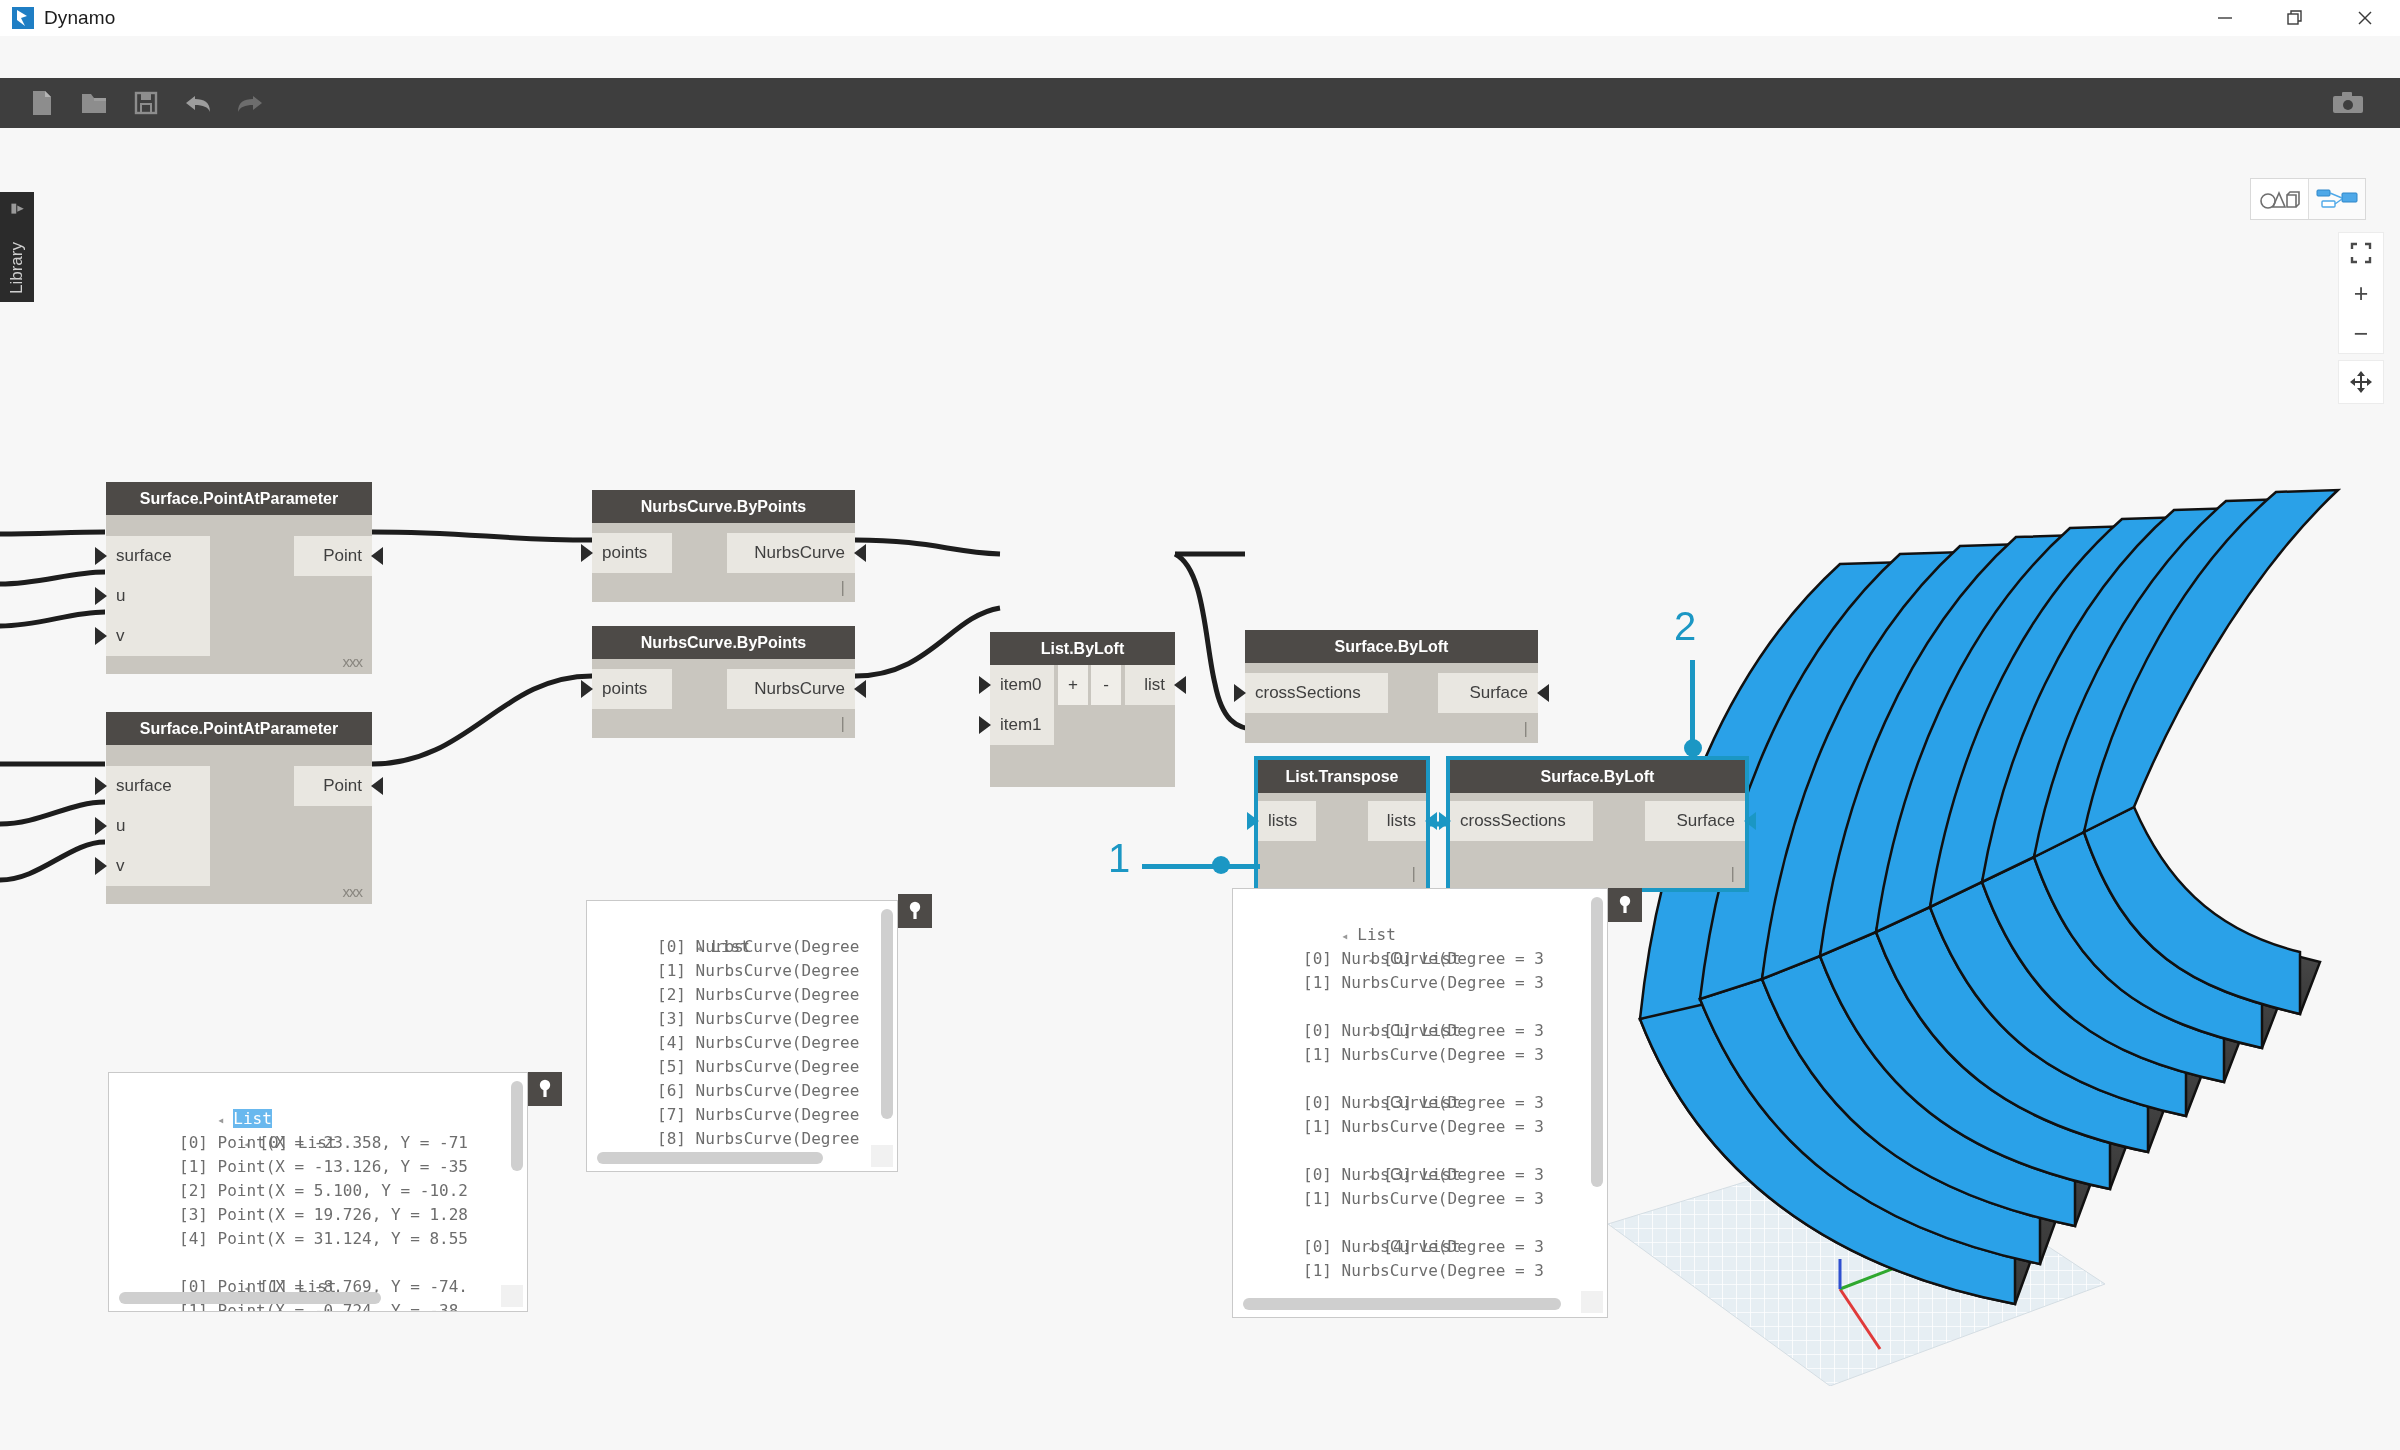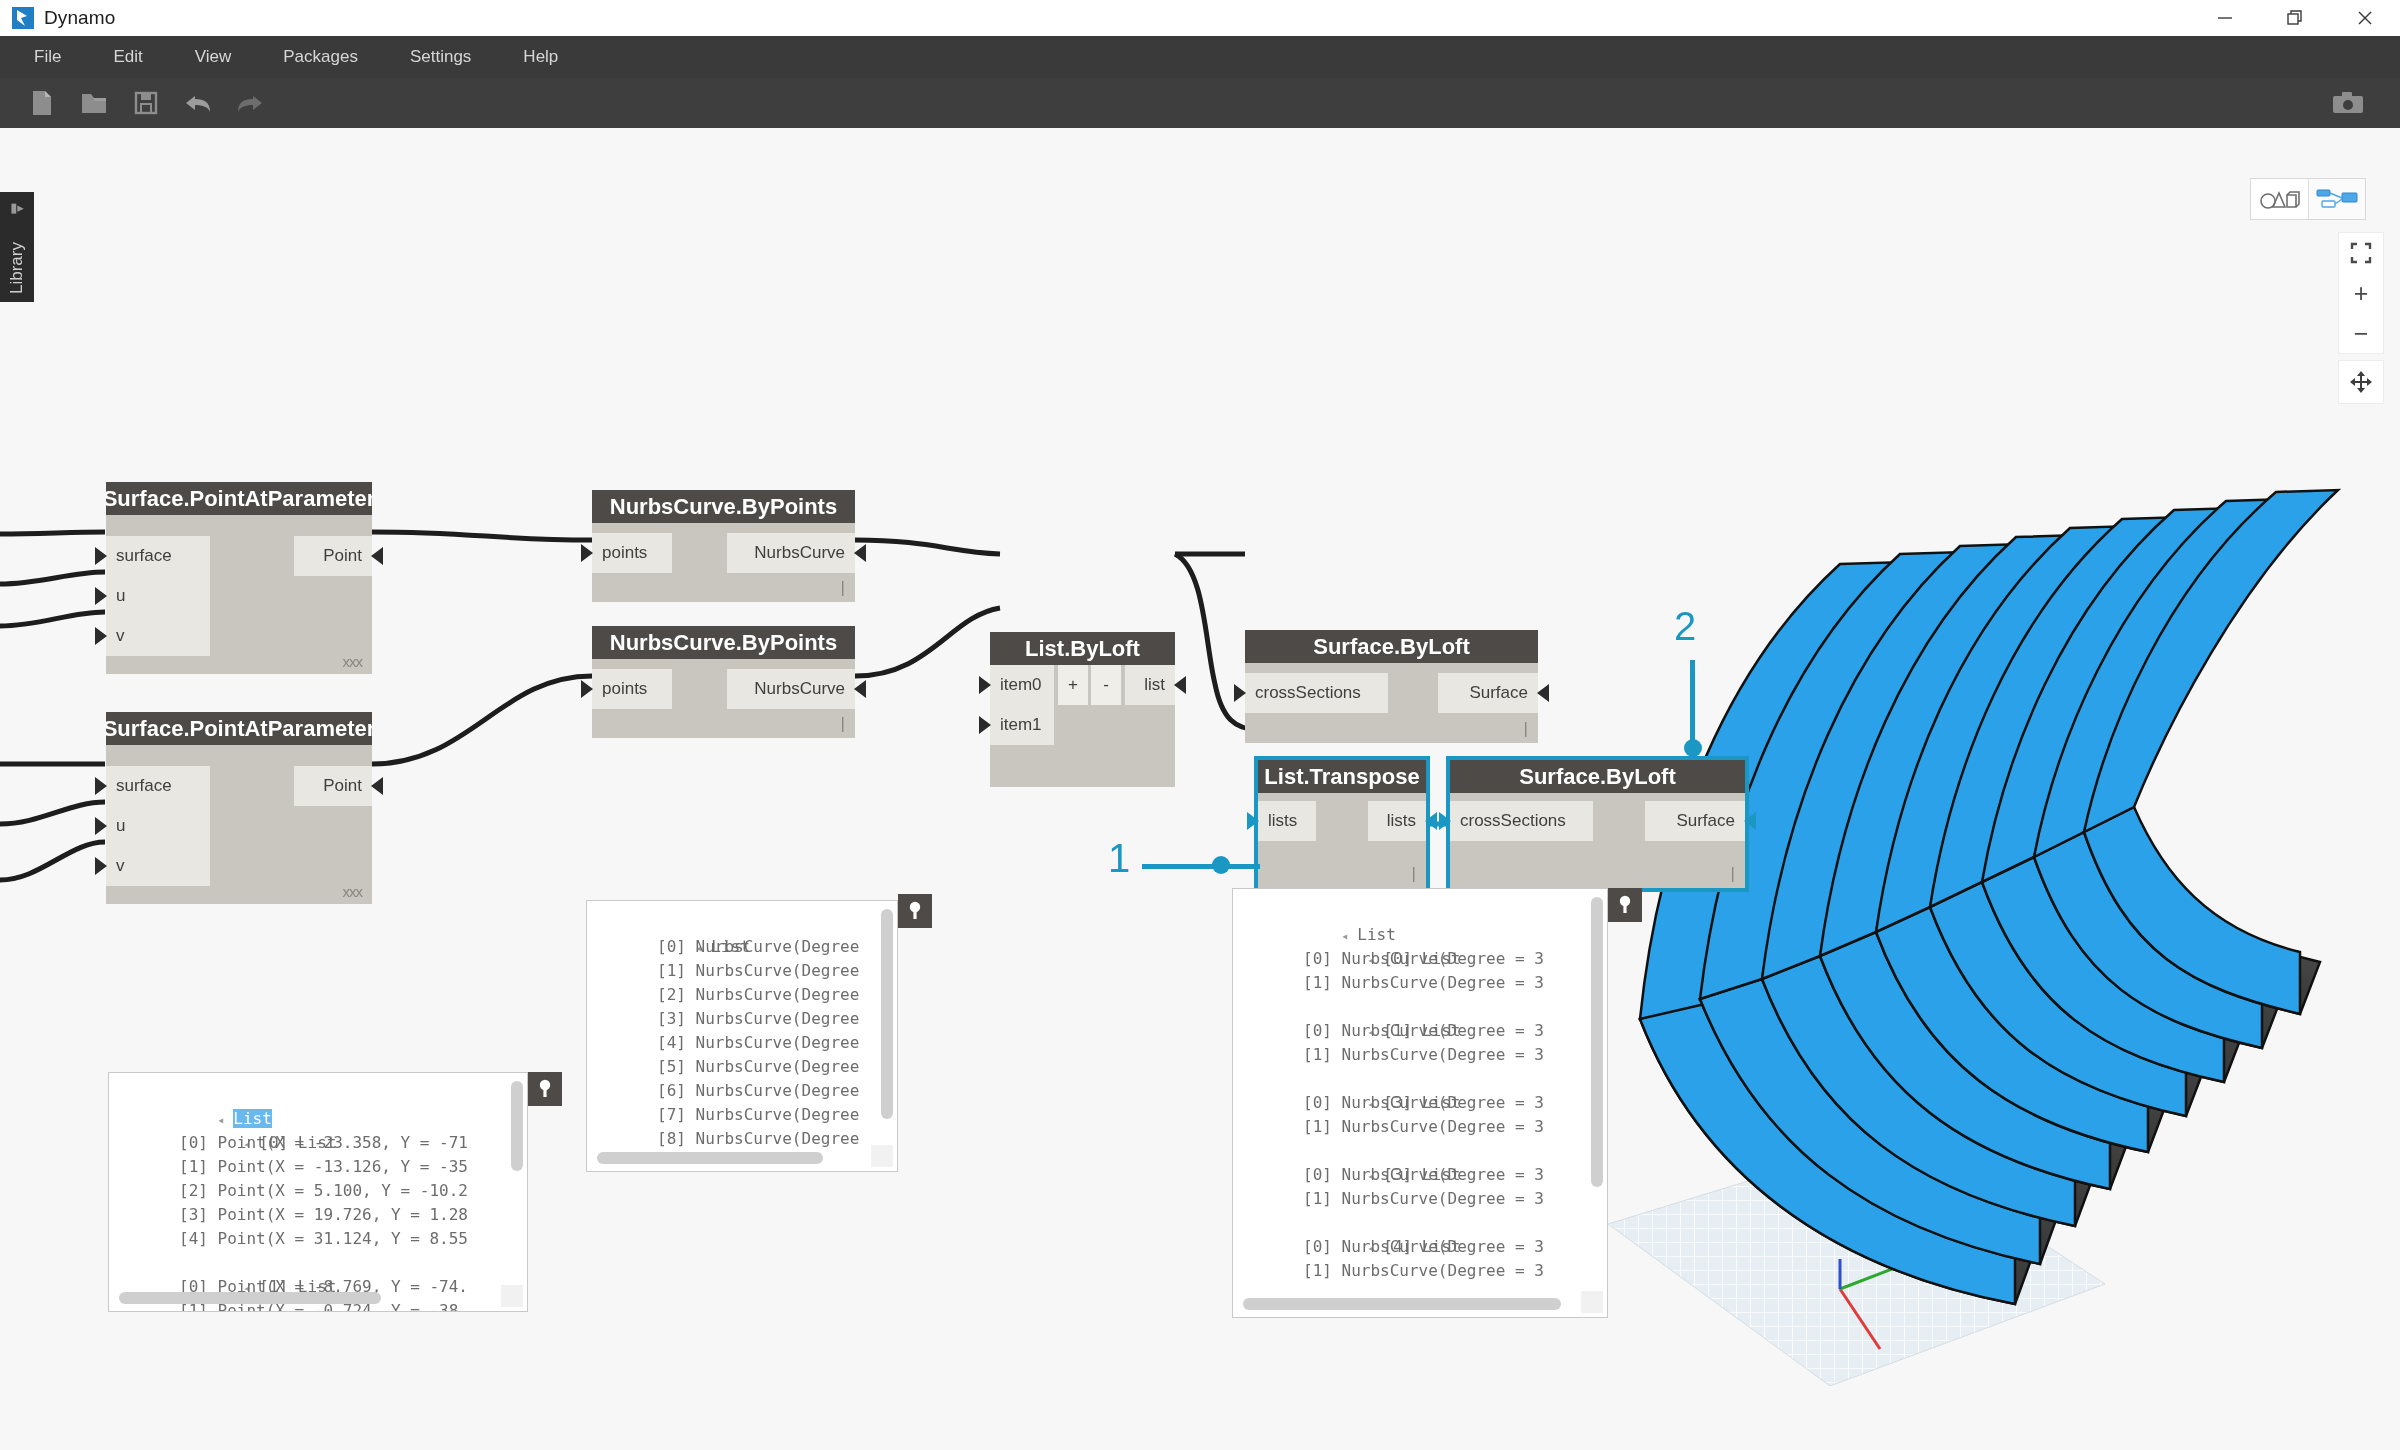--- a/index.html
+++ b/index.html
@@ -110,21 +110,21 @@
   .navpan {
     position: absolute; right: 16px; top: 196px; width: 46px; height: 44px;
     background: #ffffff; border: 1px solid #ececec;
     display: flex; align-items: center; justify-content: center;
   }
 
   
   .node { position: absolute; background: #c9c6bf; }
   .node.selected { outline: 4px solid #1b97c4; }
   .node .nhead {
-    background: #4d4a47; color: #ffffff; font-size: 22px; font-weight: bold;
+    background: #4d4a47; color: #ffffff; font-size: 16px; font-weight: bold;
     height: 33px; display: flex; align-items: center; justify-content: center;
     text-align: center; padding: 0 8px; white-space: nowrap; overflow: hidden;
   }
   .node .nbody { position: relative; }
   .port {
     position: absolute; background: #e9e7e1; color: #3f3f3f; font-size: 17px;
     display: flex; align-items: center; height: 40px;
   }
   .port.in { left: 0; padding-left: 10px; }
   .port.out { right: 0; justify-content: flex-end; padding-right: 10px; }
@@ -232,28 +232,20 @@
       </div>
       <div>
         <svg width="18" height="18" viewBox="0 0 18 18">
           <line x1="3" y1="3" x2="15" y2="15" stroke="#3b3b3b" stroke-width="1.4"></line>
           <line x1="15" y1="3" x2="3" y2="15" stroke="#3b3b3b" stroke-width="1.4"></line>
         </svg>
       </div>
     </div>
   </div>
 
-  <div class="menubar">
-    <div class="mi">File</div>
-    <div class="mi">Edit</div>
-    <div class="mi">View</div>
-    <div class="mi">Packages</div>
-    <div class="mi">Settings</div>
-    <div class="mi">Help</div>
-  </div>
 
   <div class="toolbar">
     <div class="tb">
       <svg width="26" height="28" viewBox="0 0 26 28">
         <path d="M4 2 H16 L22 8 V26 H4 Z" fill="#8d8d8d"></path>
         <path d="M16 2 V8 H22 Z" fill="#b5b5b5"></path>
       </svg>
     </div>
     <div class="tb">
       <svg width="28" height="26" viewBox="0 0 28 26">

